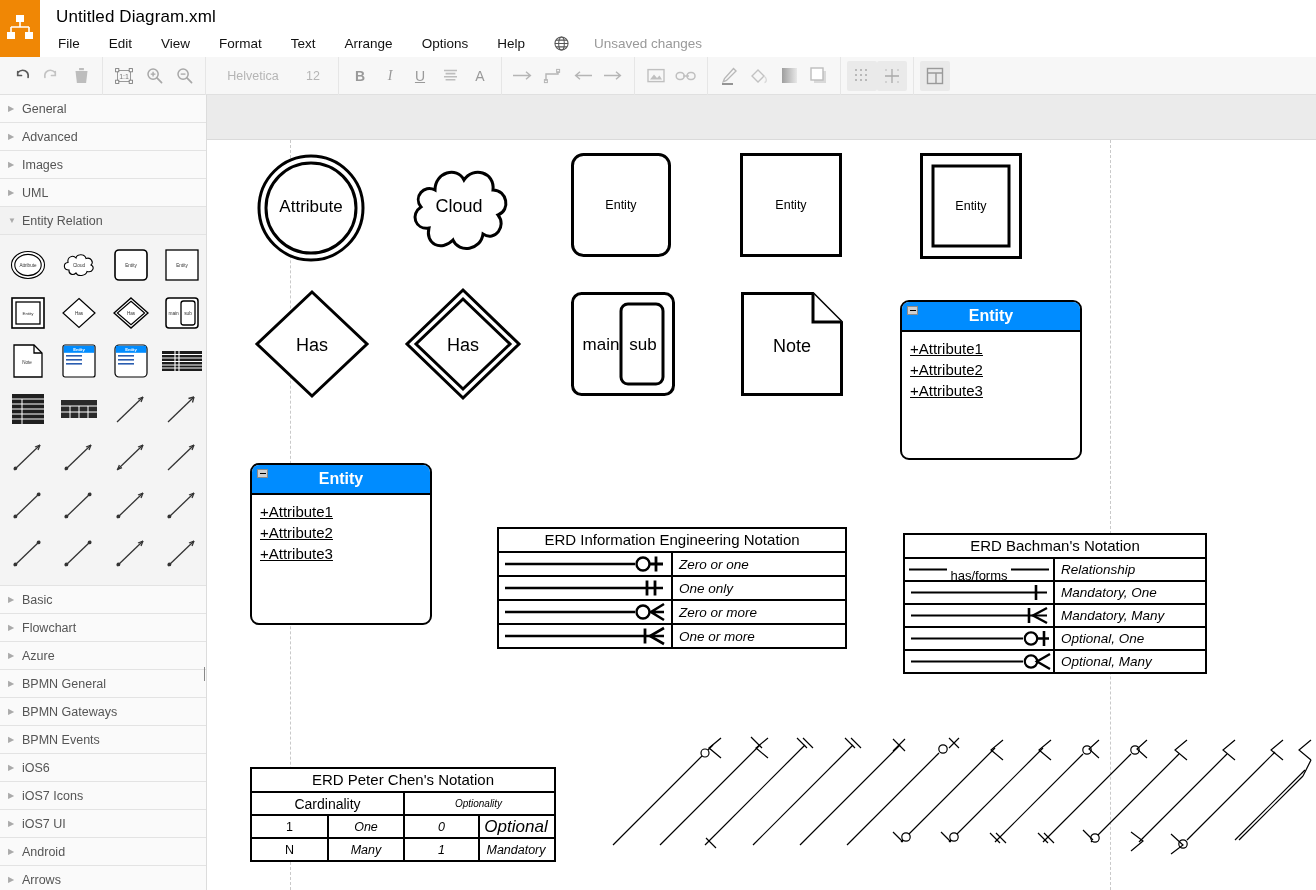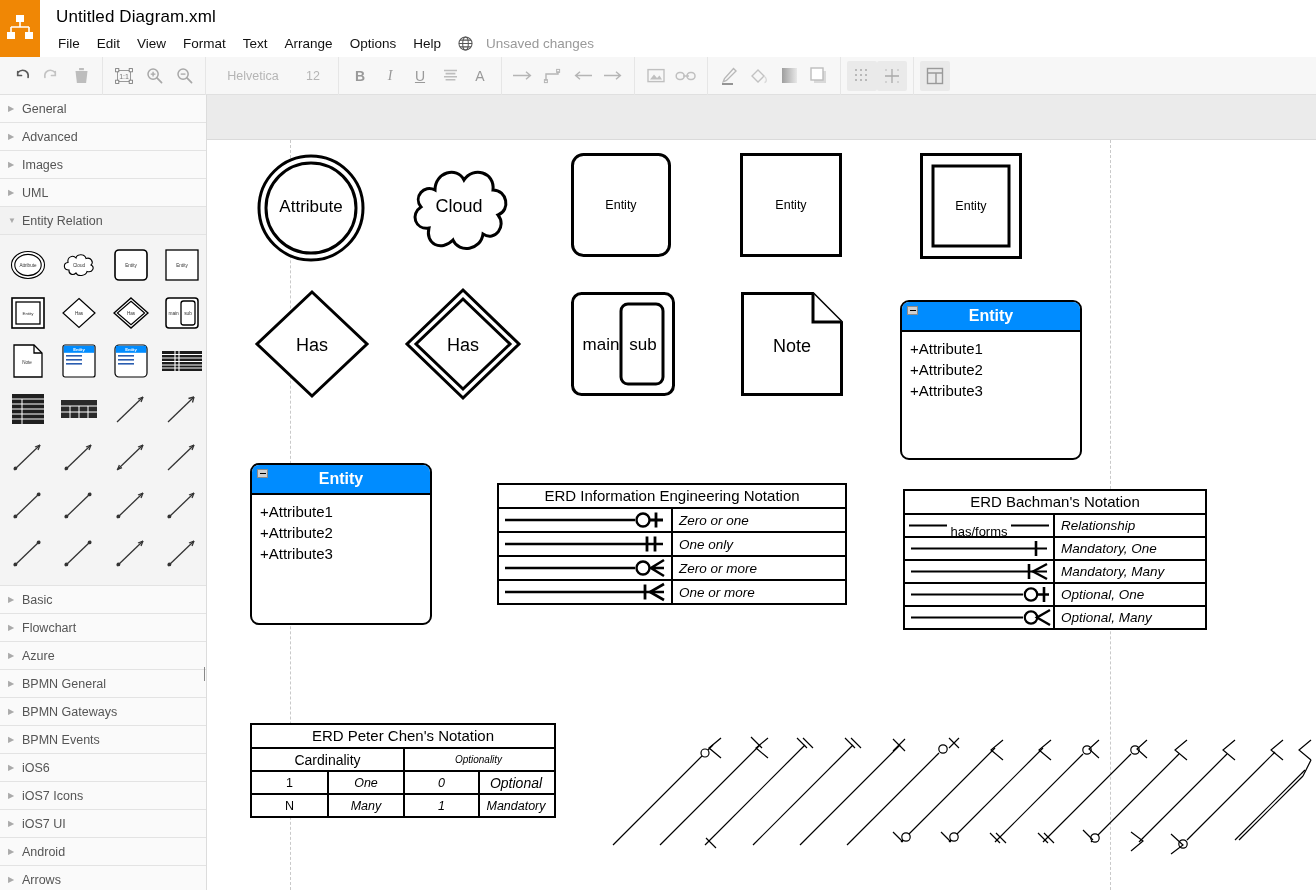--- a/index.html
+++ b/index.html
@@ -22,21 +22,21 @@
     position: absolute; left: 0; top: 0; width: 40px; height: 57px;
     background: #F08705;
   }
   .logo svg { position: absolute; left: 6px; top: 14px; }
   .doctitle {
     position: absolute; left: 56px; top: 7px;
     font-size: 17px; color: #000; letter-spacing: .1px;
   }
   .menubar {
     position: absolute; left: 58px; top: 33px; height: 20px;
-    display: flex; align-items: center;
+    display: flex; align-items: center; gap: 12px;
   }
   .menubar .mi {
     font-size: 13.5px; color: #111; margin-right: 17px; cursor: default;
     white-space: nowrap;
   }
   .menubar .globe { margin-right: 13px; display: flex; align-items: center; }
   .menubar .unsaved { font-size: 13.5px; color: #999; }
 
   
   .toolbar {
@@ -135,25 +135,25 @@
   }
   .umlbox .minus {
     position: absolute; left: 7px; top: 6px; width: 11px; height: 9px;
     background: #cfcfcf; border: 1px solid #8a8a8a;
     display: flex; align-items: center; justify-content: center;
   }
   .umlbox .minus i { display: block; width: 6px; height: 1.5px; background: #000; }
   .umlbox .attrs {
     position: absolute; left: 10px; top: 38px; right: 4px;
   }
-  .umlbox .attrs div { font-size: 15px; color: #000; line-height: 21px; }
+  .umlbox .attrs div { font-size: 15px; color: #000; line-height: 21px; text-decoration: underline; }
 
   
   .ntable {
-    position: absolute; border: 2px solid #000; background: #fff;
+    position: absolute; border: 2px solid #000; background: #fff; margin-top: 44px;
   }
   .ntable .trow { display: flex; border-top: 2px solid #000; }
   .ntable .trow:first-child { border-top: none; }
   .ntable .tcap {
     text-align: center; font-size: 15px; padding: 2px 0 3px 0; color: #000;
   }
   .ntable .cell {
     font-size: 13.5px; color: #000; padding: 3px 6px;
     display: flex; align-items: center;
   }
@@ -887,21 +887,21 @@
         <div class="tcap" style="width:100%">ERD Peter Chen's Notation</div>
       </div>
       <div class="trow">
         <div class="cell ctr" style="width:151px;height:21px;font-size:14px">Cardinality</div>
         <div class="cell ctr bl" style="width:149px;height:21px;font-size:10px">Optionality</div>
       </div>
       <div class="trow">
         <div class="cell ctr" style="width:75px;height:21px;font-size:12.5px">1</div>
         <div class="cell ctr bl" style="width:76px;height:21px;font-size:12.5px">One</div>
         <div class="cell ctr bl" style="width:75px;height:21px;font-size:12.5px">0</div>
-        <div class="cell ctr bl" style="width:74px;height:21px;font-size:14px">Optional</div>
+        <div class="cell ctr bl" style="width:74px;height:21px;font-size:17px">Optional</div>
       </div>
       <div class="trow">
         <div class="cell ctr" style="width:75px;height:21px;font-size:12.5px">N</div>
         <div class="cell ctr bl" style="width:76px;height:21px;font-size:12.5px">Many</div>
         <div class="cell ctr bl" style="width:75px;height:21px;font-size:12.5px">1</div>
         <div class="cell ctr bl" style="width:74px;height:21px;font-size:12.5px">Mandatory</div>
       </div>
     </div>
 
     <div class="shape" style="left:398px; top:580px">

